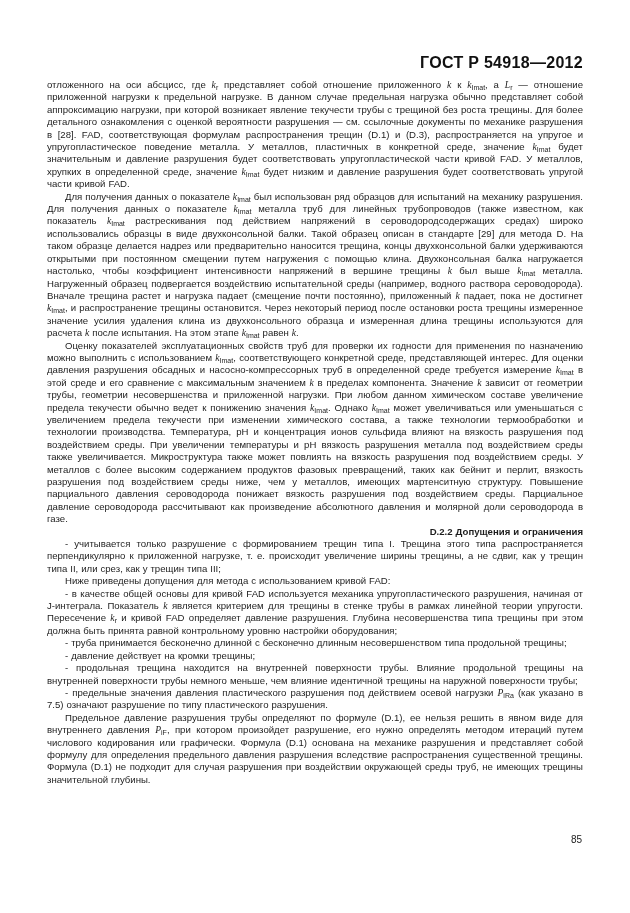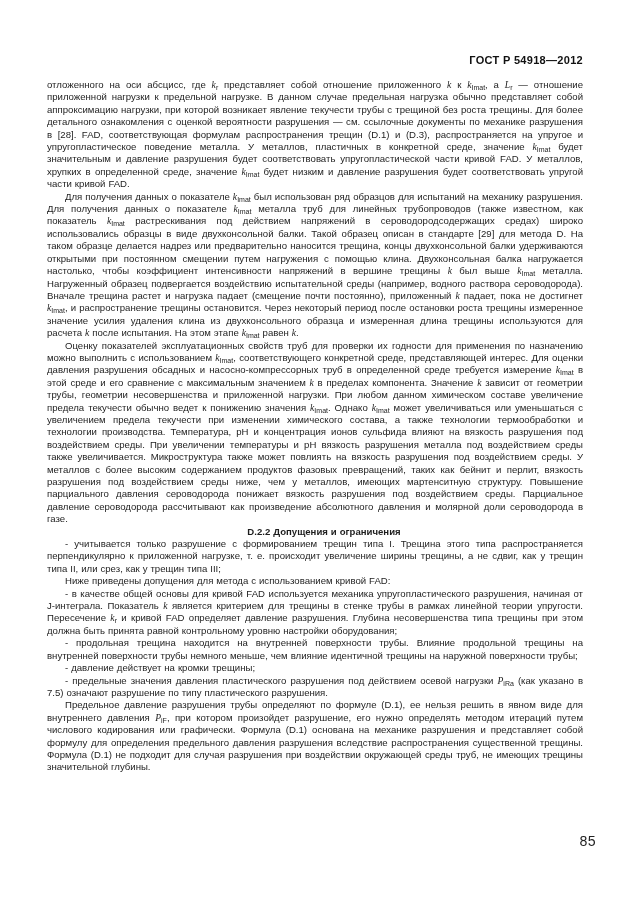--- a/index.html
+++ b/index.html
@@ -10,73 +10,73 @@
     position: relative;
     font-family: "Liberation Sans", sans-serif;
     color: #1d1d1d;
     overflow: hidden;
   }
   .doc-header {
     position: absolute;
     top: 54px;
     right: 47px;
     font-weight: bold;
-    font-size: 11px;
+    font-size: 16px;
     letter-spacing: 0.3px;
     color: #111;
   }
   .page-body {
     position: absolute;
     top: 79px;
     left: 47px;
     width: 536px;
   }
   .page-body p {
     margin: 0;
     font-size: 9.6px;
     line-height: 12.4px;
     text-align: justify;
     text-indent: 18px;
     word-spacing: 0.3px;
   }
   .page-body p.noindent { text-indent: 0; }
   .page-body p.heading {
     font-weight: bold;
-    text-align: center;
+    text-align: right;
   }
   .page-body i {
     font-style: italic;
     font-family: "Liberation Serif", serif;
   }
   .page-body sub {
     font-size: 7px;
     line-height: 0;
     vertical-align: -2px;
   }
   .page-number {
     position: absolute;
     top: 834px;
-    right: 34px;
-    font-size: 14px;
+    right: 48px;
+    font-size: 10px;
     color: #222;
-    font-family: Liberation Mono, monospace;
   }
 </style>
 </head>
 <body>
 
 <div class="doc-header">ГОСТ Р 54918—2012</div>
 
 <div class="page-body">
     <p class="para noindent">отложенного на оси абсцисс, где <i>k</i><sub>r</sub> представляет собой отношение приложенного <i>k</i> к <i>k</i><sub>Imat</sub>, а <i>L</i><sub>r</sub> — отношение приложенной нагрузки к предельной нагрузке. В данном случае предельная нагрузка обычно представляет собой аппроксимацию нагрузки, при которой возникает явление текучести трубы с трещиной без роста трещины. Для более детального ознакомления с оценкой вероятности разрушения — см. ссылочные документы по механике разрушения в [28]. FAD, соответствующая формулам распространения трещин (D.1) и (D.3), распространяется на упругое и упругопластическое поведение металла. У металлов, пластичных в конкретной среде, значение <i>k</i><sub>Imat</sub> будет значительным и давление разрушения будет соответствовать упругопластической части кривой FAD. У металлов, хрупких в определенной среде, значение <i>k</i><sub>Imat</sub> будет низким и давление разрушения будет соответствовать упругой части кривой FAD.</p>
     <p class="para">Для получения данных о показателе <i>k</i><sub>Imat</sub> был использован ряд образцов для испытаний на механику разрушения. Для получения данных о показателе <i>k</i><sub>Imat</sub> металла труб для линейных трубопроводов (также известном, как показатель <i>k</i><sub>Imat</sub> растрескивания под действием напряжений в сероводородсодержащих средах) широко использовались образцы в виде двухконсольной балки. Такой образец описан в стандарте [29] для метода D. На таком образце делается надрез или предварительно наносится трещина, концы двухконсольной балки удерживаются открытыми при постоянном смещении путем нагружения с помощью клина. Двухконсольная балка нагружается настолько, чтобы коэффициент интенсивности напряжений в вершине трещины <i>k</i> был выше <i>k</i><sub>Imat</sub> металла. Нагруженный образец подвергается воздействию испытательной среды (например, водного раствора сероводорода). Вначале трещина растет и нагрузка падает (смещение почти постоянно), приложенный <i>k</i> падает, пока не достигнет <i>k</i><sub>Imat</sub>, и распространение трещины остановится. Через некоторый период после остановки роста трещины измеренное значение усилия удаления клина из двухконсольного образца и измеренная длина трещины используются для расчета <i>k</i> после испытания. На этом этапе <i>k</i><sub>Imat</sub> равен <i>k</i>.</p>
     <p class="para">Оценку показателей эксплуатационных свойств труб для проверки их годности для применения по назначению можно выполнить с использованием <i>k</i><sub>Imat</sub>, соответствующего конкретной среде, представляющей интерес. Для оценки давления разрушения обсадных и насосно-компрессорных труб в определенной среде требуется измерение <i>k</i><sub>Imat</sub> в этой среде и его сравнение с максимальным значением <i>k</i> в пределах компонента. Значение <i>k</i> зависит от геометрии трубы, геометрии несовершенства и приложенной нагрузки. При любом данном химическом составе увеличение предела текучести обычно  ведет к понижению значения <i>k</i><sub>Imat</sub>. Однако <i>k</i><sub>Imat</sub> может увеличиваться или уменьшаться с увеличением предела текучести при изменении химического состава, а также технологии термообработки и технологии производства. Температура, pH и концентрация ионов сульфида влияют на вязкость разрушения под воздействием среды. При увеличении температуры и pH вязкость разрушения металла под воздействием среды также увеличивается. Микроструктура также может повлиять на вязкость разрушения под воздействием среды. У металлов с более высоким содержанием продуктов фазовых превращений, таких как бейнит и перлит, вязкость разрушения под воздействием среды ниже, чем у металлов, имеющих мартенситную структуру. Повышение парциального давления сероводорода понижает вязкость разрушения под воздействием среды. Парциальное давление сероводорода рассчитывают как произведение абсолютного давления и молярной доли сероводорода в газе.</p>
     <p class="heading">D.2.2 Допущения и ограничения</p>
     <p class="para">- учитывается только разрушение с формированием трещин типа I. Трещина этого типа распространяется перпендикулярно к приложенной нагрузке, т. е. происходит увеличение ширины трещины, а не сдвиг, как у трещин типа II, или срез, как у трещин типа III;</p>
     <p class="para">Ниже приведены допущения для метода с использованием кривой FAD:</p>
     <p class="para">- в качестве общей основы для кривой FAD используется механика упругопластического разрушения, начиная от J-интеграла. Показатель <i>k</i> является критерием для трещины в стенке трубы в рамках линейной теории упругости. Пересечение <i>k</i><sub>r</sub> и кривой FAD определяет давление разрушения. Глубина несовершенства типа трещины при этом  должна быть принята равной контрольному уровню настройки оборудования;</p>
+    <p class="para">- труба принимается бесконечно длинной с бесконечно длинным несовершенством типа продольной трещины;</p>
+    <p class="para">- давление действует на кромки трещины;</p>
     <p class="para">- продольная трещина находится на внутренней поверхности трубы. Влияние продольной трещины на внутренней поверхности трубы немного меньше, чем влияние идентичной трещины на наружной поверхности трубы;</p>
-    <p class="para">- давление действует на кромки трещины;</p>
     <p class="para">- предельные значения давления пластического разрушения под действием осевой нагрузки <i>P</i><sub>iRa</sub>  (как указано в 7.5) означают разрушение по типу пластического разрушения.</p>
     <p class="para">Предельное давление разрушения трубы определяют по формуле (D.1), ее нельзя решить в явном виде для внутреннего давления <i>P</i><sub>iF</sub>, при котором произойдет разрушение, его нужно определять методом итераций путем числового кодирования или графически. Формула (D.1) основана на механике разрушения и представляет собой формулу для определения предельного давления разрушения вследствие распространения существенной трещины. Формула (D.1) не подходит для случая разрушения при воздействии окружающей среды труб, не имеющих трещины значительной глубины.</p>
   </div>
 
 <div class="page-number">85</div>
 
 </body></html>

